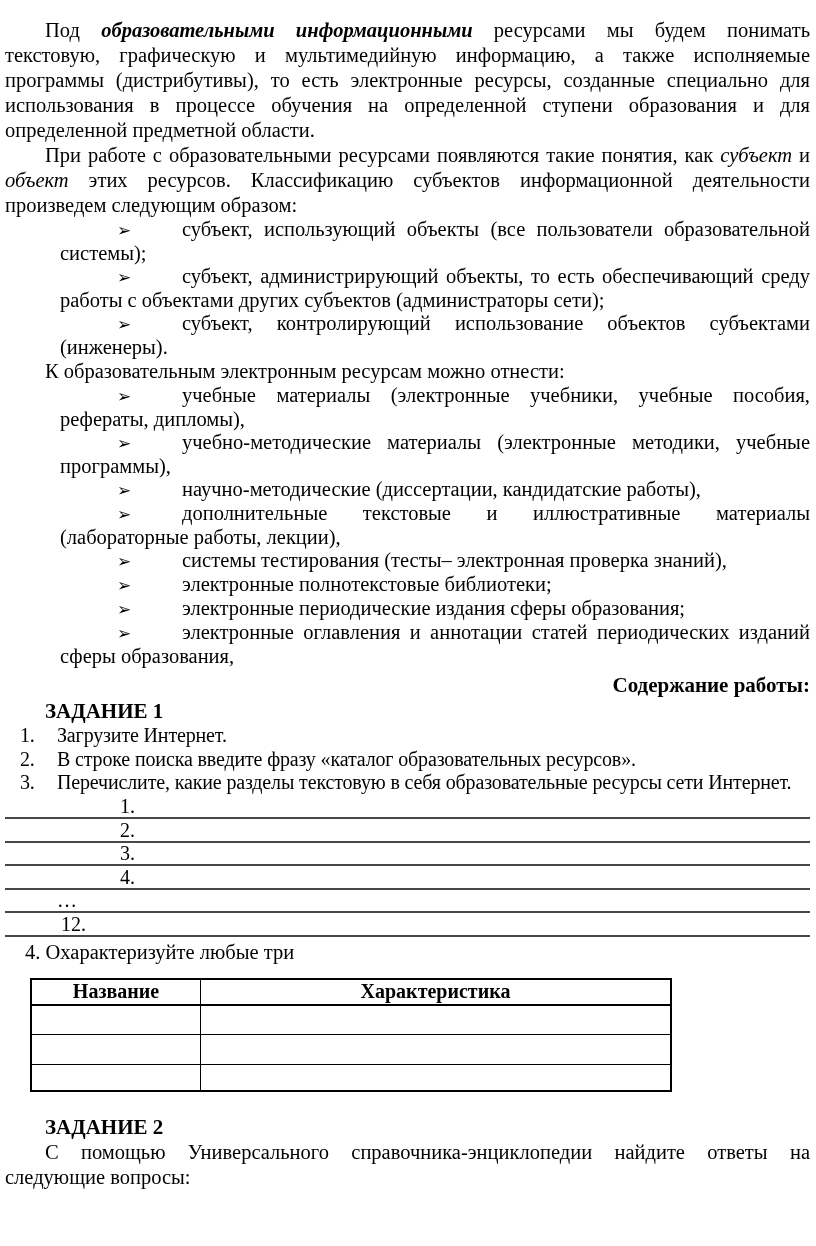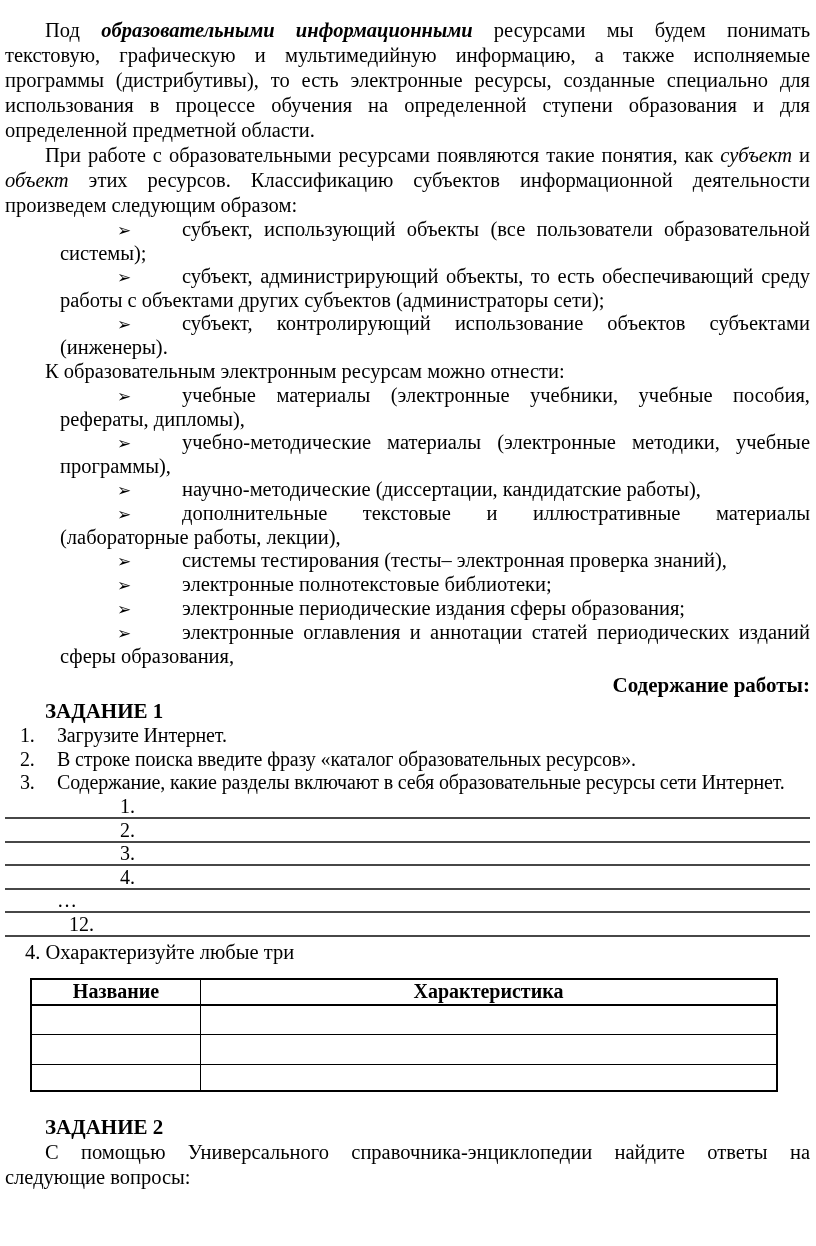--- a/index.html
+++ b/index.html
@@ -72,31 +72,31 @@
   .answer-rows { margin-top: 1px; }
   .answer-row {
     position: relative;
     height: 21.5px;
     border-bottom: 2px solid #474747;
     font-size: 20px;
   }
   .answer-row .row-num { position: absolute; bottom: 0; line-height: 21px; }
   .ind-a { left: 115px; }
   .ind-b { left: 52px; letter-spacing: 2px; }
-  .ind-c { left: 64px; }
+  .ind-c { left: 56px; }
   .step4 {
     margin-top: 3px;
     padding-left: 20px;
     font-size: 20.5px;
     line-height: 25px;
   }
   table.chars {
     border-collapse: collapse;
     margin: 13px 0 0 25px;
-    width: 748px;
+    width: 642px;
     border: 2px solid #000;
   }
   table.chars th, table.chars td { border: 1px solid #000; padding: 0; }
   table.chars th {
     border-bottom: 2px solid #000;
     font-size: 20px;
     font-weight: bold;
     height: 24px;
     vertical-align: middle;
   }
@@ -136,21 +136,21 @@
     <div class="b-item"><span class="bullet">➢</span><span>электронные оглавления и аннотации статей периодических изданий сферы образования,</span></div>
   </div>
 
   <p class="center-head">Содержание работы:</p>
 
   <p class="task-title">ЗАДАНИЕ 1</p>
 
   <div>
     <div class="n-item"><span class="num">1.</span><span>Загрузите Интернет.</span></div>
     <div class="n-item"><span class="num">2.</span><span>В строке поиска введите фразу «каталог образовательных ресурсов».</span></div>
-    <div class="n-item"><span class="num">3.</span><span>Содержание, какие разделы включают в себя образовательные ресурсы сети Интернет.</span></div>
+    <div class="n-item"><span class="num">3.</span><span>Перечислите, какие разделы текстовую в себя образовательные ресурсы сети Интернет.</span></div>
   </div>
 
   <div class="answer-rows">
     <div class="answer-row">
         <span class="row-num ind-a">1.</span>
       </div>
     <div class="answer-row">
         <span class="row-num ind-a">2.</span>
       </div>
     <div class="answer-row">

